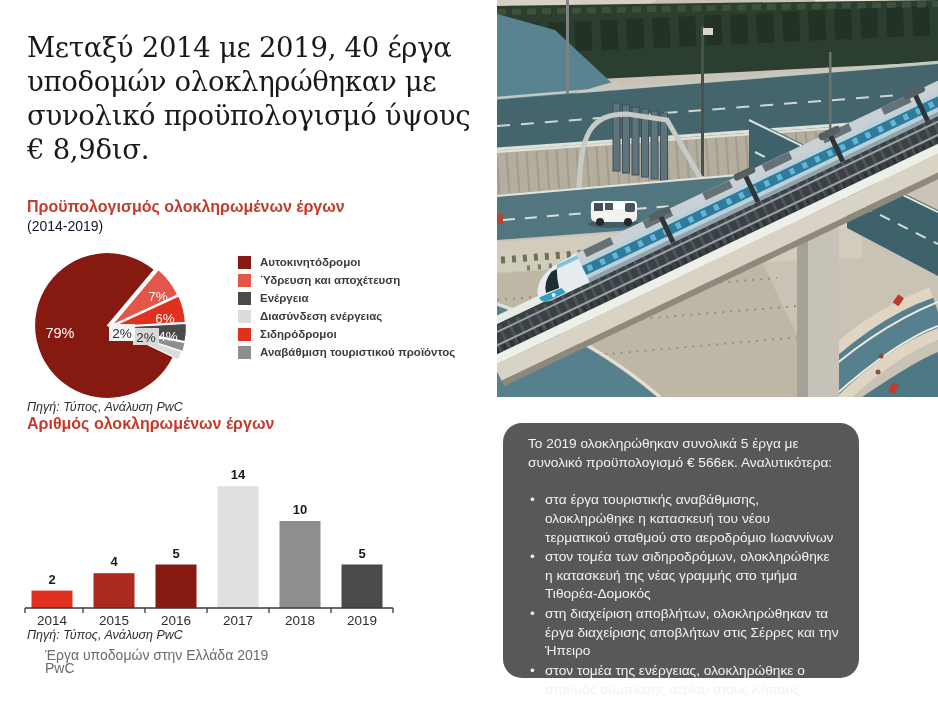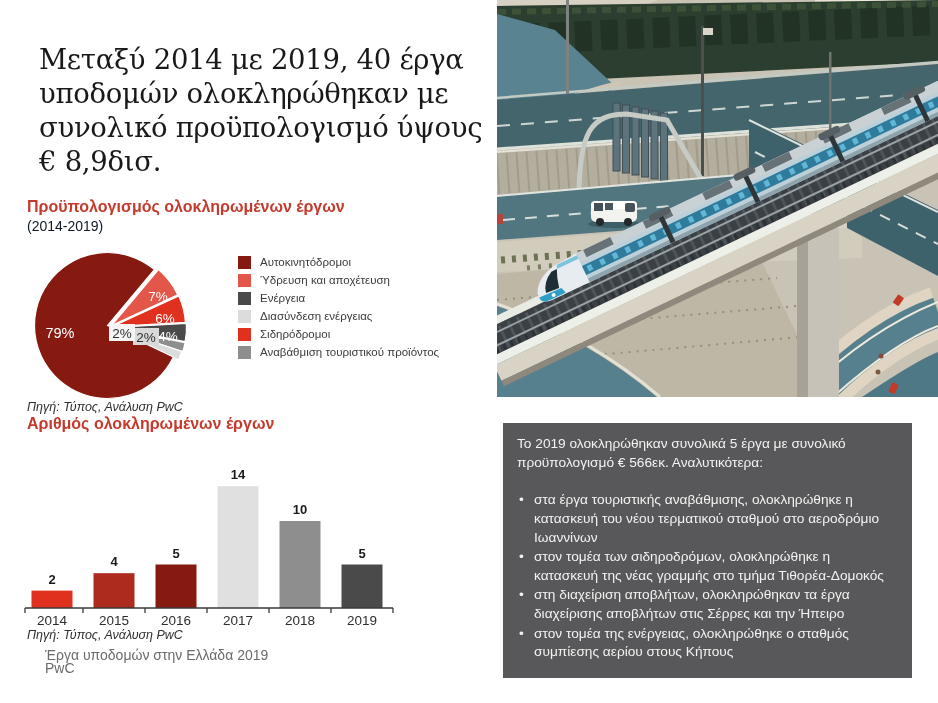--- a/index.html
+++ b/index.html
@@ -1,39 +1,39 @@
 <!DOCTYPE html>
 <html><head>
 <meta charset="utf-8">
 <style>
   html,body{margin:0;padding:0;background:#ffffff;}
   .slide{position:relative;width:938px;height:703px;background:#ffffff;overflow:hidden;
          font-family:"Liberation Sans",sans-serif;}
-  .page-title{position:absolute;left:27px;top:30px;width:455px;margin:12px;
+  .page-title{position:absolute;left:27px;top:30px;width:455px;margin:0;
     font-family:"DejaVu Serif",serif;font-weight:400;font-size:27.5px;line-height:34px;
     color:#191919;white-space:pre-line;letter-spacing:-0.3px;}
   .chart-title{position:absolute;left:27px;font-size:16px;font-weight:700;color:#c43b2d;}
   .chart-subtitle{position:absolute;left:27px;top:218px;font-size:14px;color:#0f172a;}
   #pie-title{top:198px;}
   #bar-title{top:415px;}
   #pie-svg{position:absolute;left:25px;top:246px;width:190px;height:154px;overflow:visible;}
   #bar-svg{position:absolute;left:22px;top:468px;width:385px;height:165px;overflow:visible;}
   svg{font-family:"Liberation Sans",sans-serif;}
   .legend{position:absolute;left:238px;top:256px;margin:0;padding:0;list-style:none;}
   .legend li{display:flex;align-items:center;margin-bottom:5px;}
   .legend .sw{width:13px;height:13px;margin-right:9px;flex:0 0 13px;}
-  .legend .lb{font-size:11.5px;color:#3b3b3b;line-height:13px;white-space:nowrap;}
+  .legend .lb{font-size:11.5px;color:#3b3b3b;line-height:13px;white-space:nowrap;font-weight:bold;}
   .source{position:absolute;left:27px;font-size:12.5px;font-style:italic;color:#2f2f2f;}
   #pie-source{top:400px;}
   #bar-source{top:628px;}
   .slide-footer{position:absolute;left:45px;top:649px;font-size:14px;line-height:13px;color:#6b6b6b;}
   .hero-photo{position:absolute;left:497px;top:0;width:441px;height:397px;overflow:hidden;}
   .hero-photo svg{display:block;width:441px;height:397px;}
-  .info-box{position:absolute;left:503px;top:423px;width:409px;height:255px;box-sizing:border-box;
-    background:#58585a;color:#f2f2f2;padding:12px 20px 12px 14px;font-size:13.7px;line-height:1.36;}
+  .info-box{position:absolute;left:503px;top:423px;width:356px;height:255px;box-sizing:border-box;
+    background:#58585a;color:#f2f2f2;padding:12px 20px 12px 25px;font-size:13.7px;line-height:1.36;border-radius:19px;}
   .info-box p{margin:0 0 19px 0;}
   .info-box ul{margin:0;padding:0;list-style:none;}
   .info-box li{position:relative;padding-left:17px;margin-bottom:1px;}
   .info-box li::before{content:"\2022";position:absolute;left:2px;top:0;}
 </style>
 </head>
 <body>
 
 <div class="slide">
 

